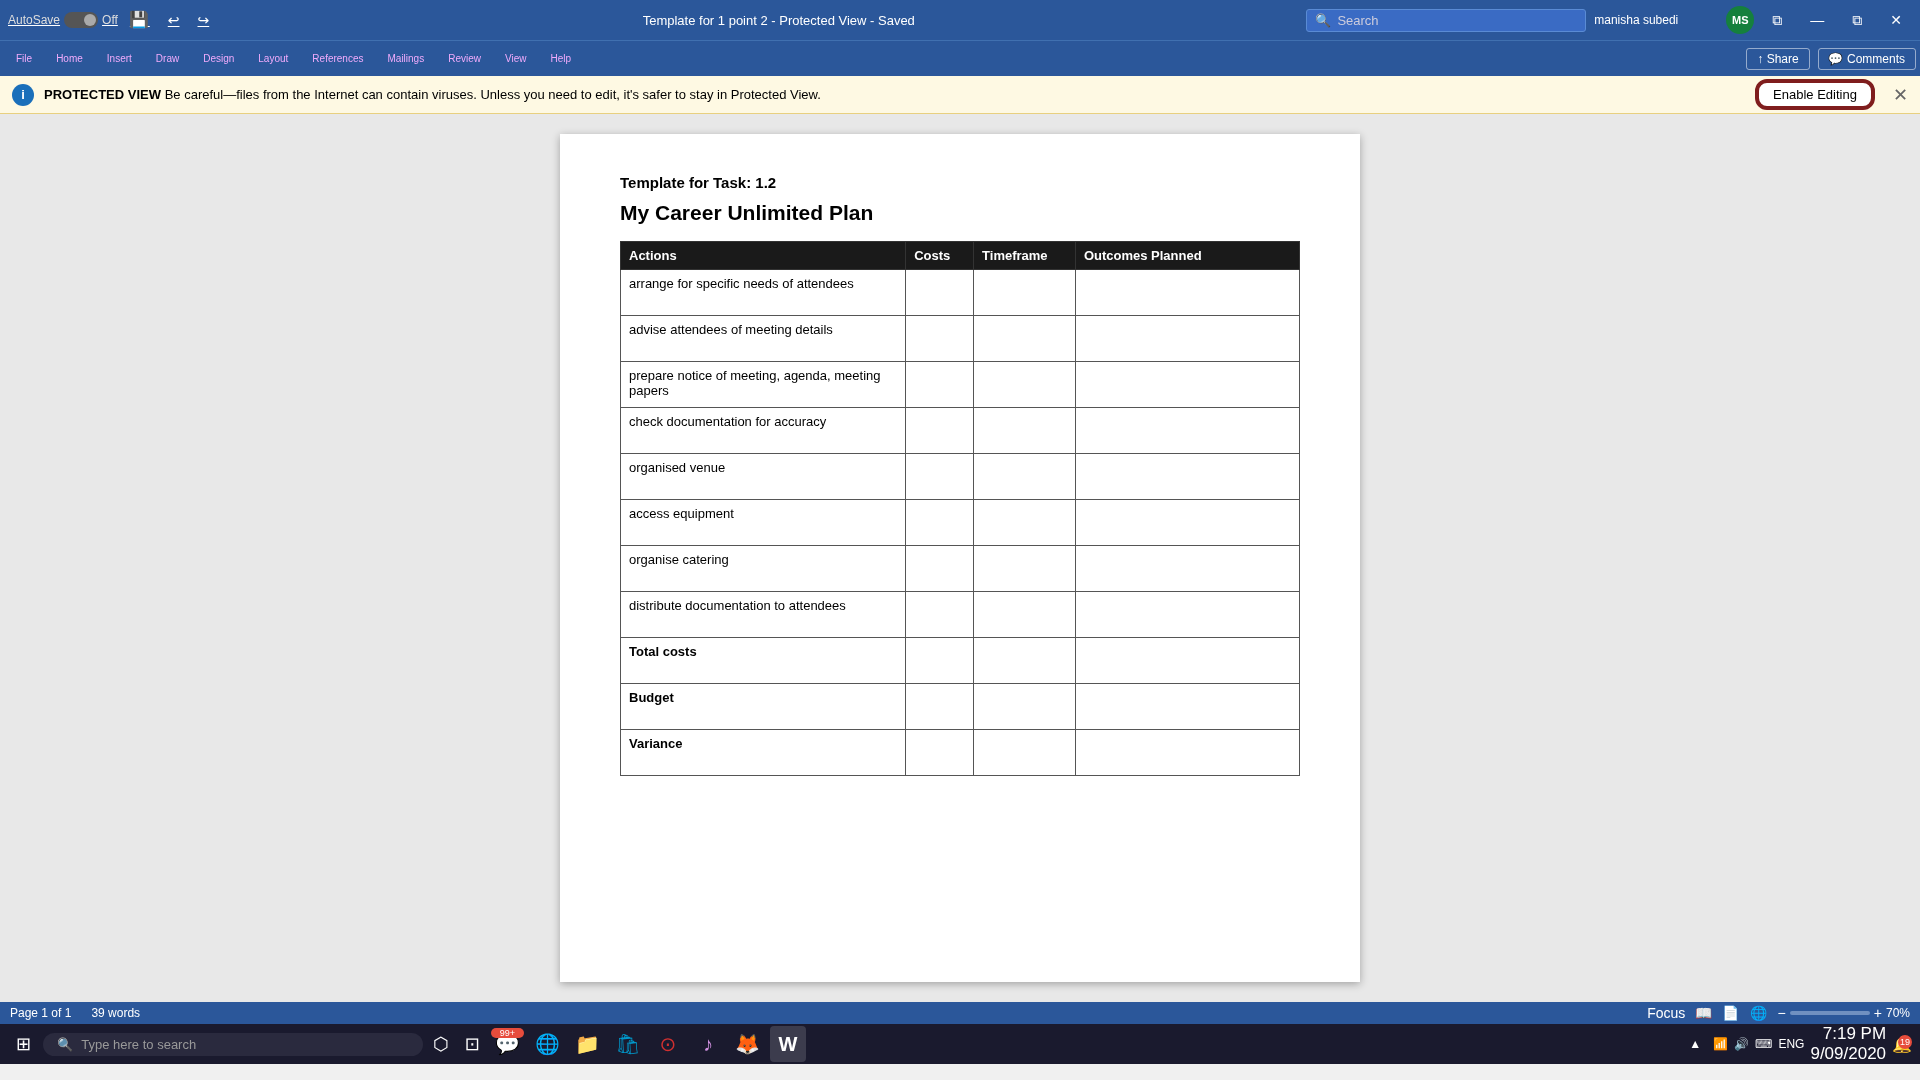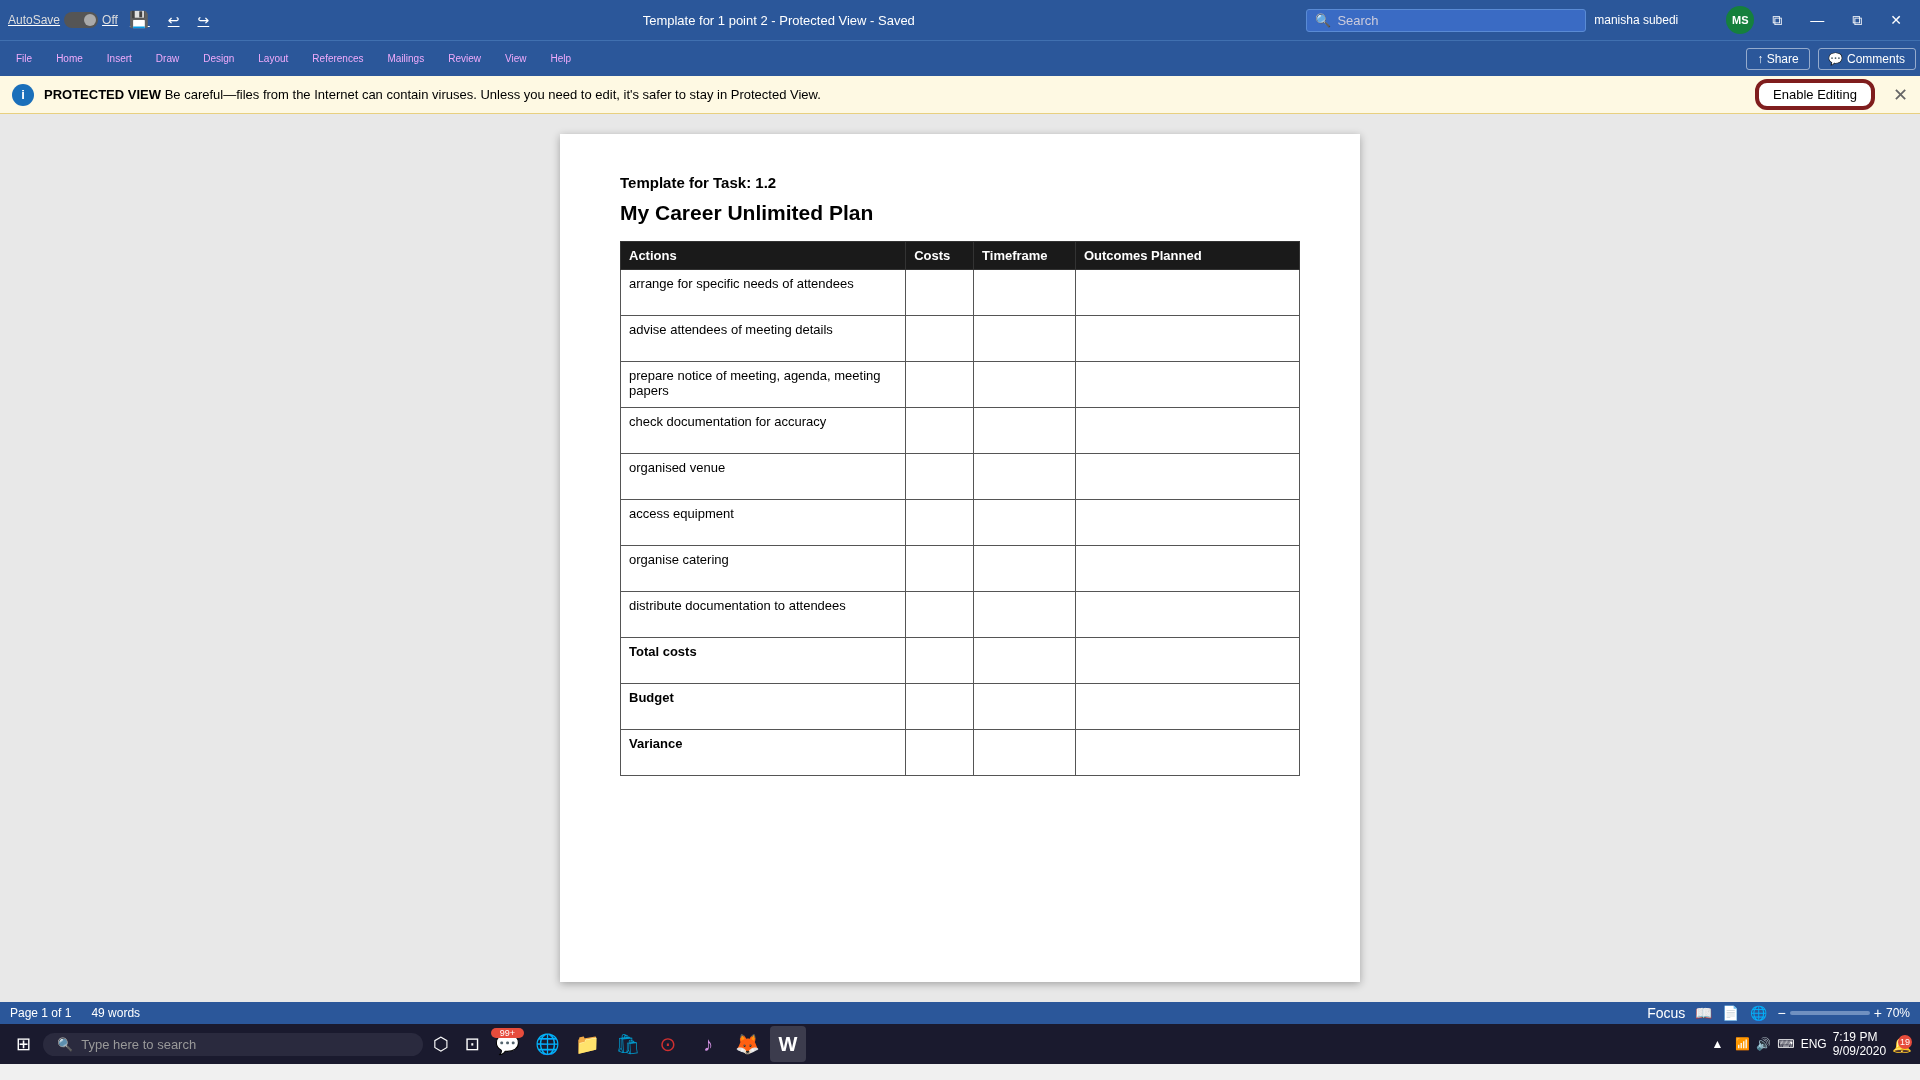--- a/index.html
+++ b/index.html
@@ -131,21 +131,21 @@
     .taskbar-app {
       width: 36px; height: 36px; display: flex; align-items: center; justify-content: center;
       border-radius: 4px; cursor: pointer; position: relative;
     }
     .app-badge {
       position: absolute; top: 2px; right: 2px; background: #e74c3c; color: white;
       border-radius: 10px; font-size: 9px; padding: 0 9px; min-width: 14px; text-align: center;
     }
 
     .taskbar-right { margin-left: auto; display: flex; align-items: center; gap: 6px; color: white; font-size: 12px; }
-    .time-block { font-size: 12px; }
+    .time-block { text-align: right; font-size: 17px; }
     .notif-icon { background: none; border: none; color: white; font-size: 16px; cursor: pointer; }
 
     
     #doc-area::-webkit-scrollbar { width: 12px; }
     #doc-area::-webkit-scrollbar-thumb { background: #bbb; }
     #doc-area::-webkit-scrollbar-track { background: #ddd; }
   </style>
 </head>
 <body>
 
@@ -303,21 +303,21 @@
             <td></td>
             <td></td>
           </tr>
         </tbody>
     </table>
   </div>
 </div>
 
 <div id="statusbar">
   <span>Page 1 of 1</span>
-  <span>49 words</span>
+  <span>39 words</span>
   <div class="status-right">
     <button class="view-btn">Focus</button>
     <button class="view-btn">📖</button>
     <button class="view-btn">📄</button>
     <button class="view-btn">🌐</button>
     <span style="display:flex;align-items:center;gap:4px;">
       <button class="view-btn">−</button>
       <span style="width:80px;height:4px;background:#7090c0;display:inline-block;vertical-align:middle;border-radius:2px;"></span>
       <button class="view-btn">+</button>
       <span>70%</span>

